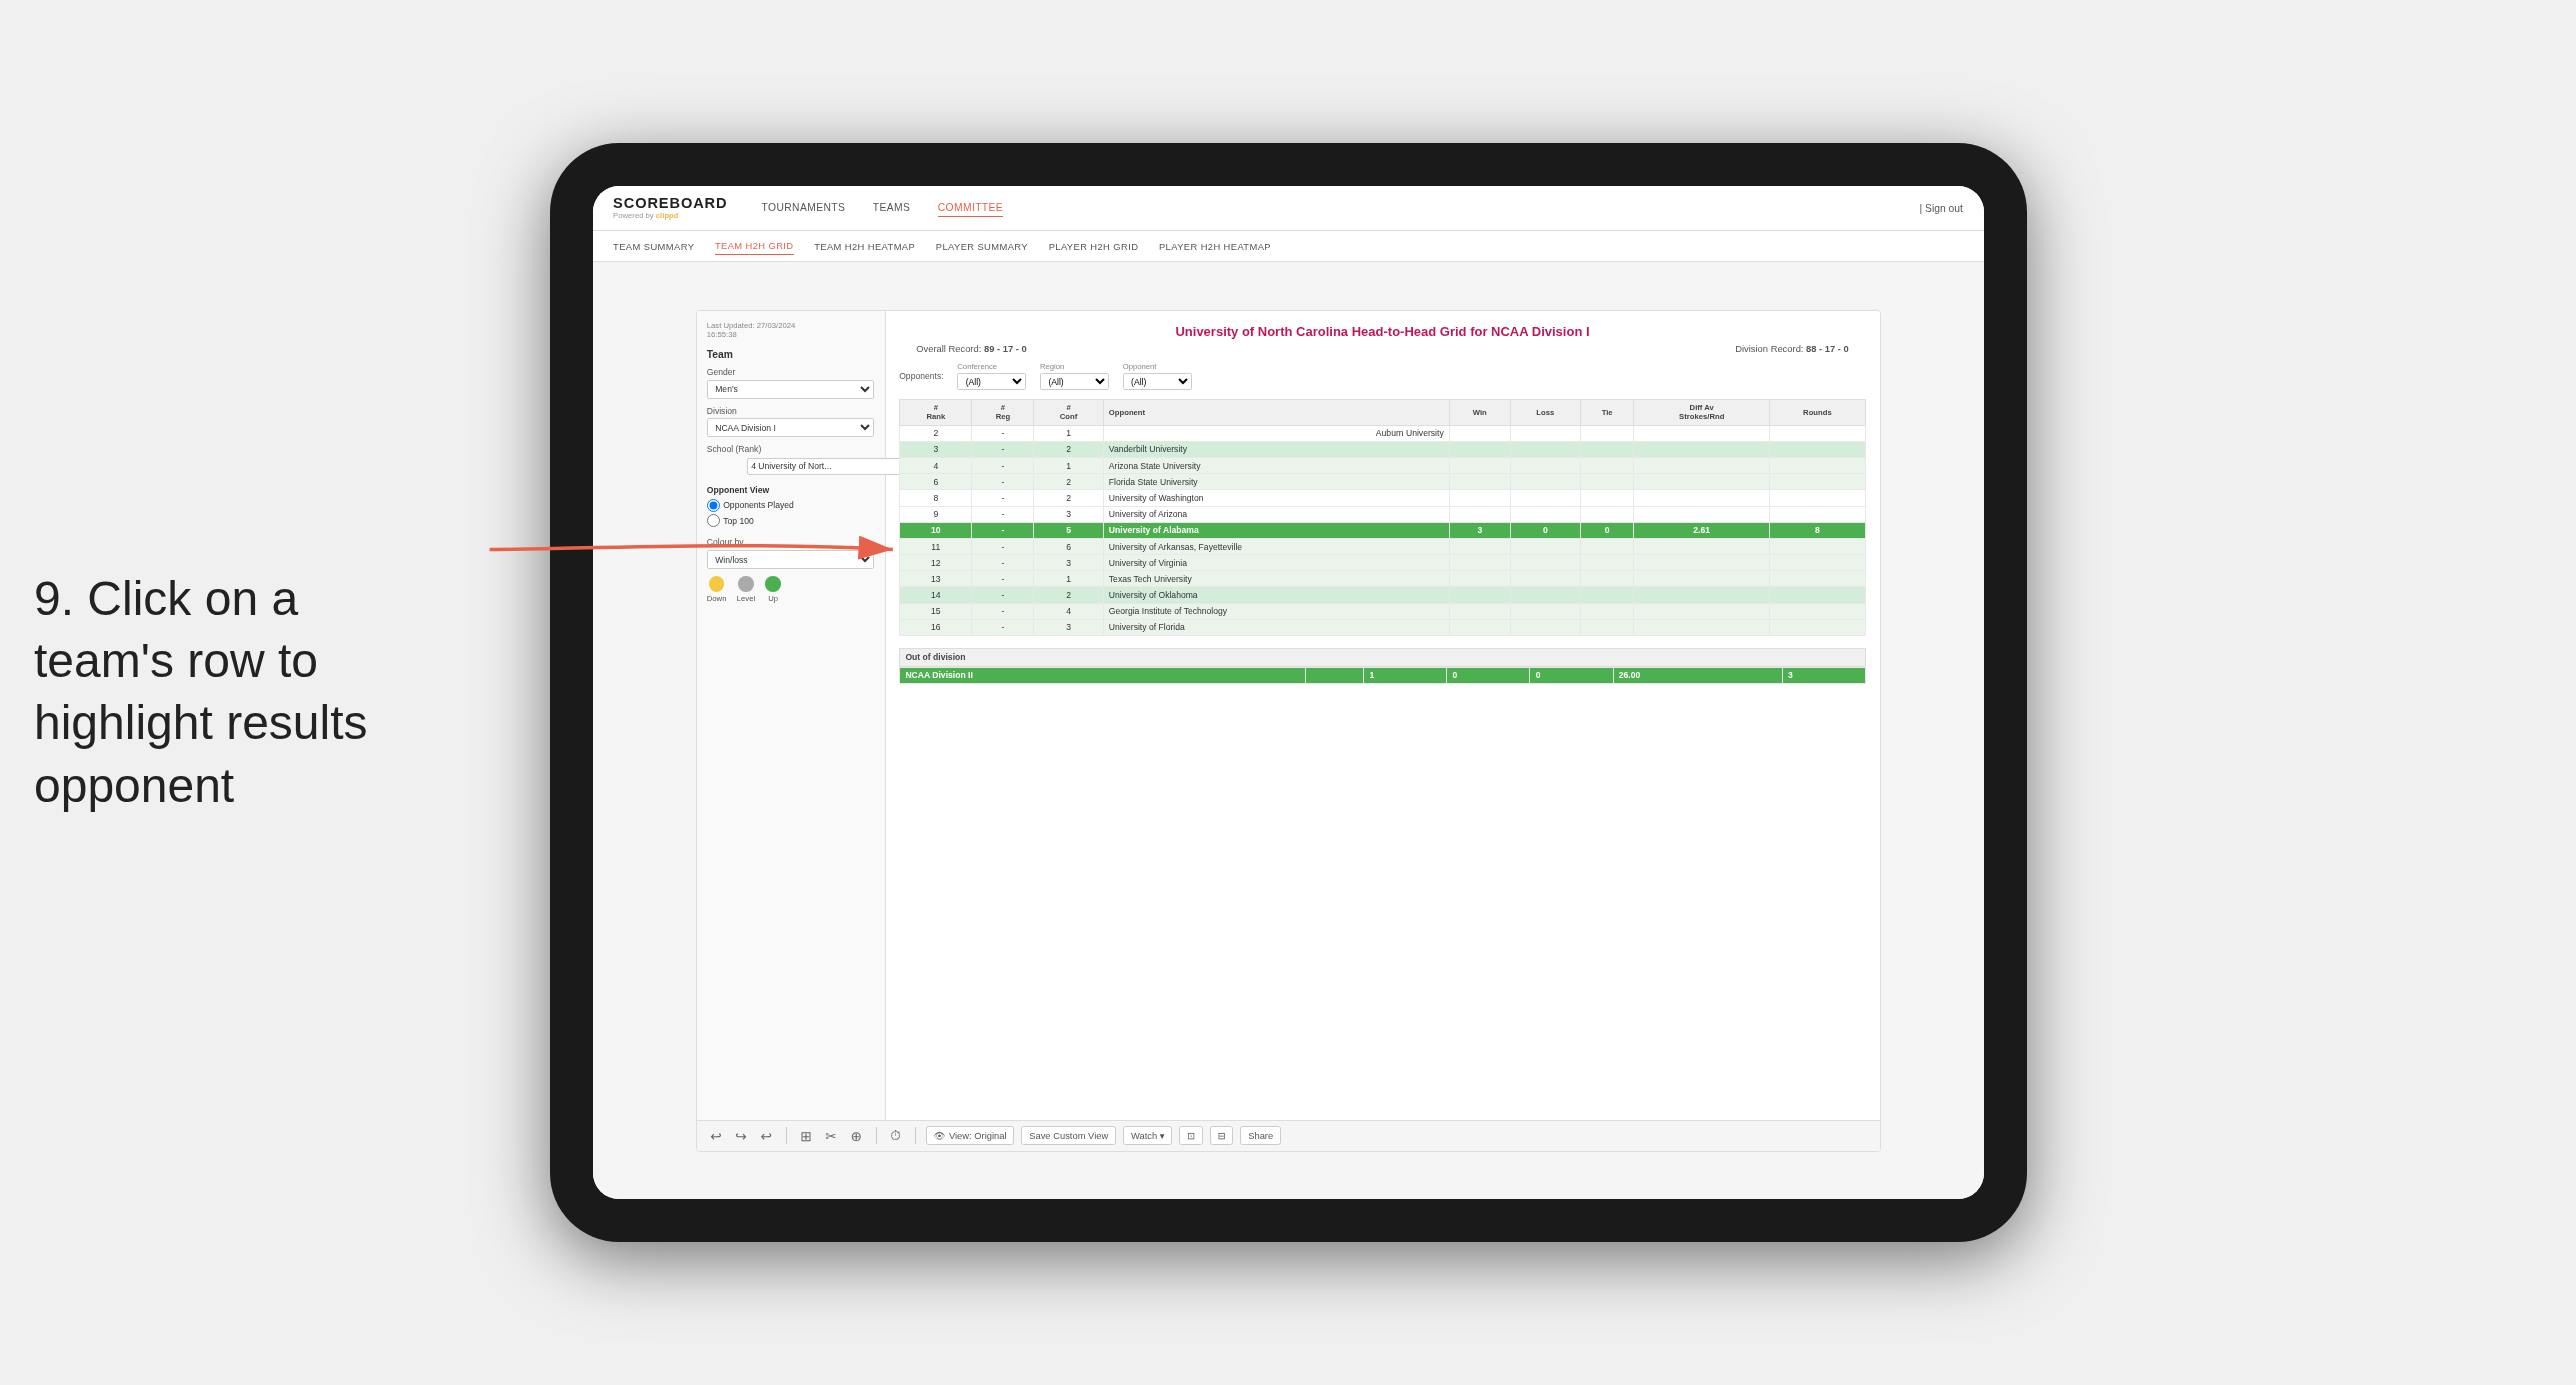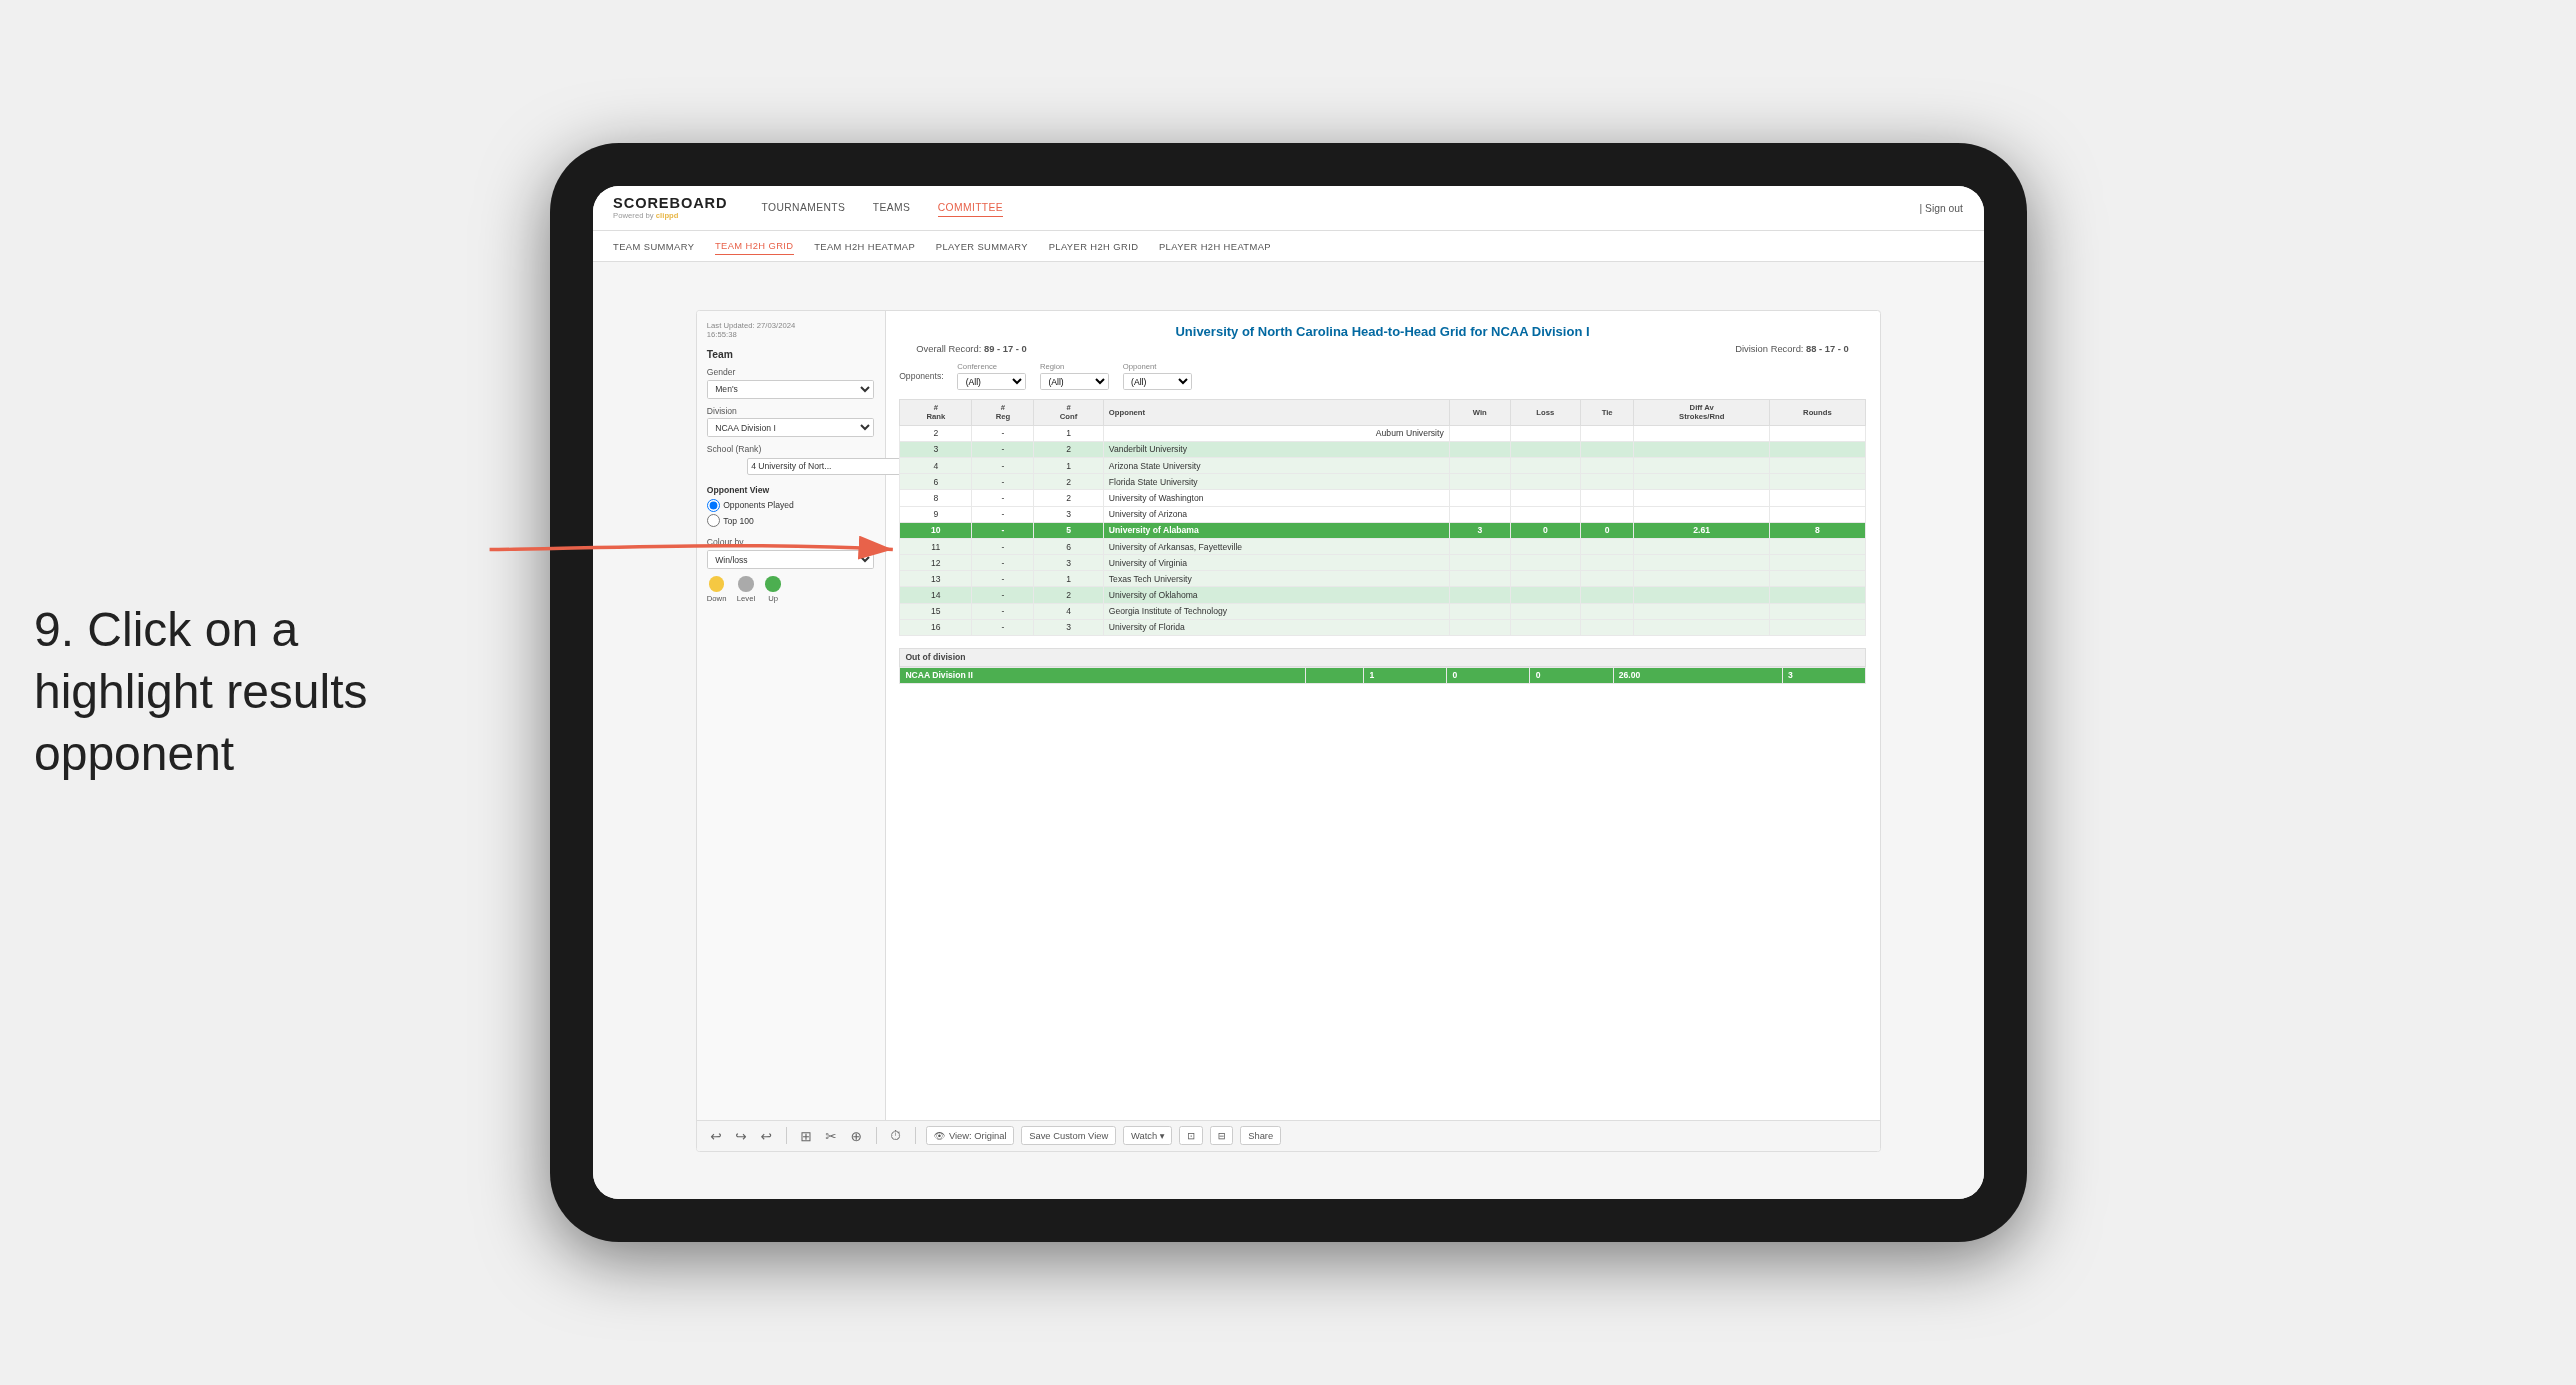--- a/index.html
+++ b/index.html
@@ -262,21 +262,21 @@
     
     .grid-area {
       flex: 1;
       padding: 13.7px;
       overflow: auto;
     }
 
     .grid-title {
       font-size: 13px;
       font-weight: bold;
-      color: #0369a1;
+      color: #be185d;
       text-align: center;
       margin-bottom: 3.4px;
     }
 
     .records-row {
       display: flex;
       justify-content: space-between;
       font-size: 9.4px;
       color: #555;
       margin-bottom: 8.6px;
@@ -417,20 +417,21 @@
       color: #222;
       line-height: 1.3;
       max-width: 429px;
     }
   </style>
 </head>
 <body>
 
 <div class="annotation-text">
   <div>9. Click on a</div>
+  <div>team's row to</div>
   <div>highlight results</div>
   <div>opponent</div>
 </div>
 
 <svg style="position:absolute; left:481px; top:498px; pointer-events:none; z-index:10; overflow:visible;" width="429" height="103" viewBox="0 0 500 120">
   <defs>
     <marker id="arrowhead" markerWidth="10" markerHeight="7" refX="10" refY="3.5" orient="auto">
       <polygon points="0 0, 10 3.5, 0 7" fill="#e8624a"></polygon>
     </marker>
   </defs>

